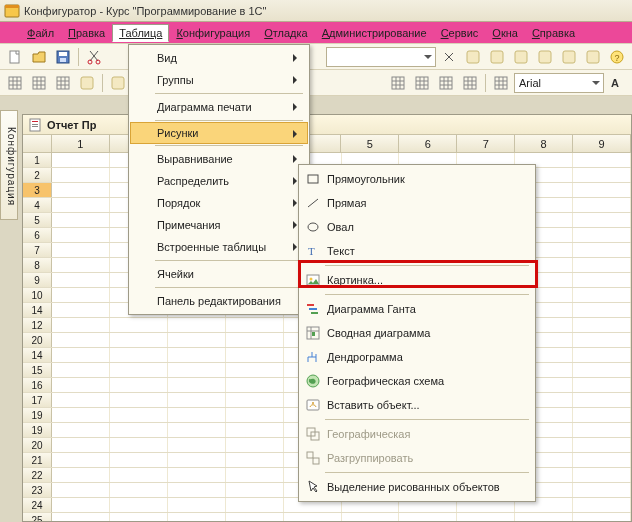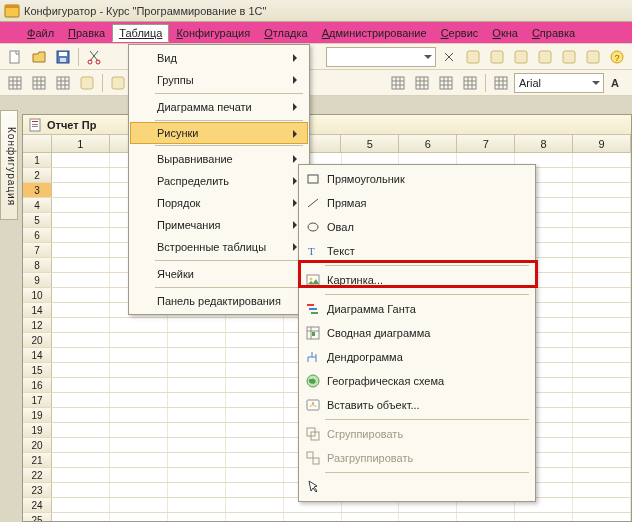--- a/index.html
+++ b/index.html
@@ -928,33 +928,34 @@
       </span>
       <span>Вставить объект...</span>
     </div>
     <div class="msep"></div>
     <div class="mi disabled">
       <span class="micon">
         <svg width="16" height="16">
           <use href="#i-group"></use>
         </svg>
       </span>
-      <span>Сгруппировать</span>
+      <span>Географическая</span>
     </div>
     <div class="mi disabled">
       <span class="micon">
         <svg width="16" height="16">
           <use href="#i-ungroup"></use>
         </svg>
       </span>
       <span>Разгруппировать</span>
     </div>
     <div class="msep"></div>
     <div class="mi">
       <span class="micon">
         <svg width="16" height="16">
           <use href="#i-pointer"></use>
         </svg>
       </span>
+      <span>Выделение рисованных объектов</span>
     </div>
   </div>
 
 <div class="red-focus pos"></div>
 
 </body></html>

